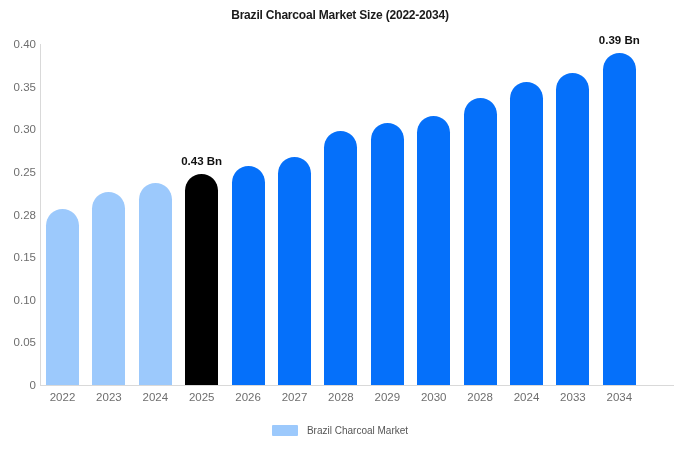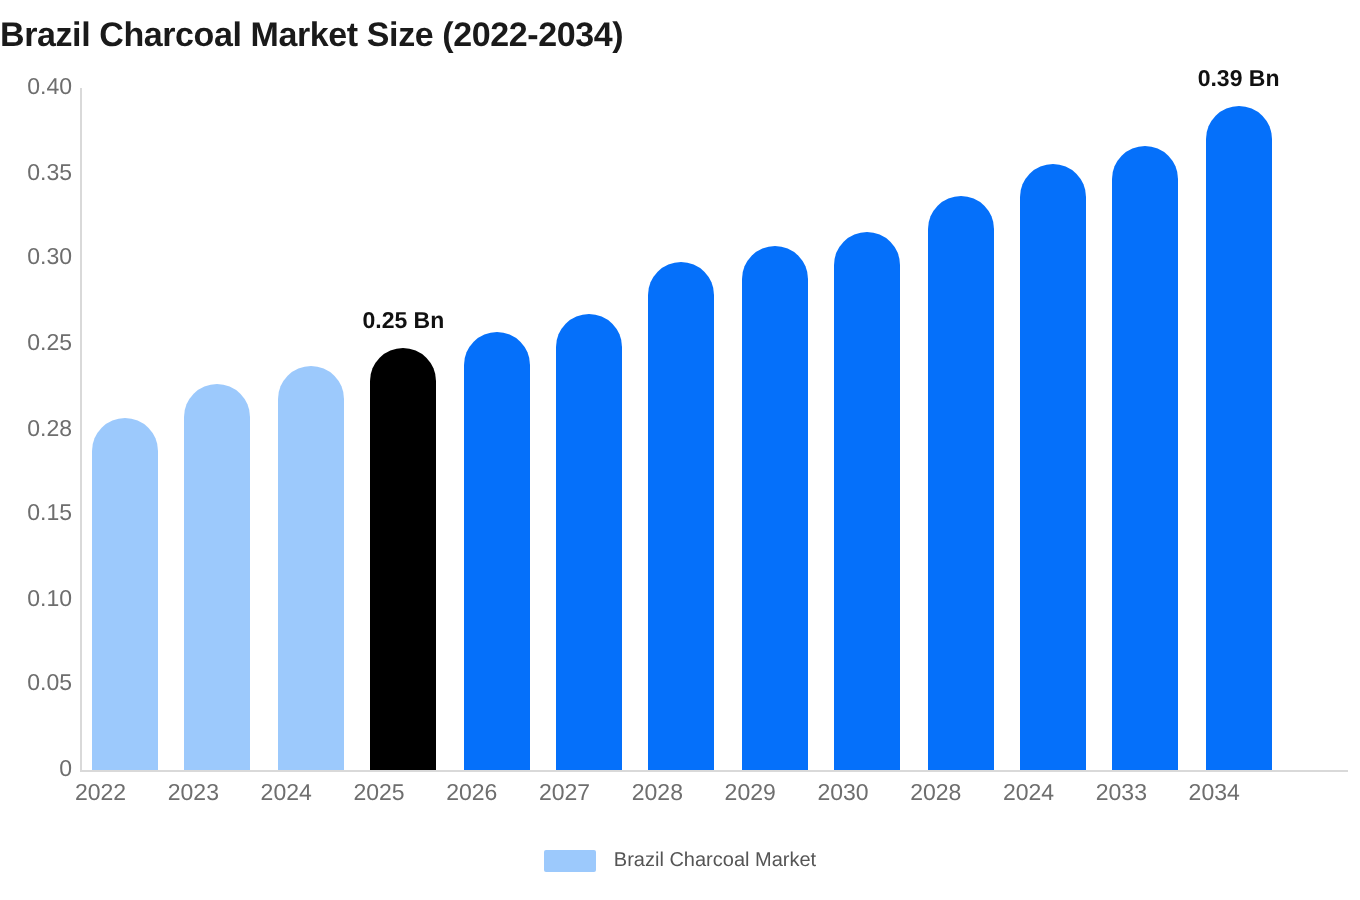--- a/index.html
+++ b/index.html
@@ -14,22 +14,22 @@
   }
   #chart-root {
     position: absolute;
     inset: 0;
     width: 680px; height: 450px;
   }
   #chart-title {
     position: absolute;
     top: 8px; left: 0;
     width: 680px;
-    text-align: left;
-    font-size: 17px;
+    text-align: center;
+    font-size: 12px;
     font-weight: bold;
     color: #1a1a1a;
     letter-spacing: -0.2px;
   }
   
   #plot-area {
     position: absolute;
     left: 40px; top: 40px;
     width: 634px; height: 349px;
   }
@@ -79,20 +79,21 @@
     margin-bottom: 7px;
     font-size: 11.5px;
     font-weight: bold;
     color: #111111;
     white-space: nowrap;
   }
   .x-tick-label {
     position: absolute;
     top: 391px;
     width: 50px;
+    text-align: center;
     font-size: 11.5px;
     color: #6e6e6e;
   }
   #legend {
     position: absolute;
     left: 0; top: 425px;
     width: 680px;
     display: flex;
     justify-content: center;
     align-items: center;
@@ -144,21 +145,21 @@
     <div class="bar-group" style="left: 92.4px; width: 33px; height: 192.665px;">
       <div class="bar" style="height: 192.665px; background: rgb(156, 201, 252);"></div>
     </div>
     <div class="x-tick-label" style="left: 83.9px;">2023</div>
     <div class="bar-group" style="left: 138.8px; width: 33px; height: 202.042px;">
       <div class="bar" style="height: 202.042px; background: rgb(156, 201, 252);"></div>
     </div>
     <div class="x-tick-label" style="left: 130.3px;">2024</div>
     <div class="bar-group" style="left: 185.2px; width: 33px; height: 210.567px;">
       <div class="bar" style="height: 210.567px; background: rgb(0, 0, 0);"></div>
-      <div class="bar-value-label">0.25 Bn</div>
+      <div class="bar-value-label">0.43 Bn</div>
     </div>
     <div class="x-tick-label" style="left: 176.7px;">2025</div>
     <div class="bar-group" style="left: 231.6px; width: 33px; height: 219.093px;">
       <div class="bar" style="height: 219.093px; background: rgb(5, 112, 250);"></div>
     </div>
     <div class="x-tick-label" style="left: 223.1px;">2026</div>
     <div class="bar-group" style="left: 278px; width: 33px; height: 227.618px;">
       <div class="bar" style="height: 227.618px; background: rgb(5, 112, 250);"></div>
     </div>
     <div class="x-tick-label" style="left: 269.5px;">2027</div>

